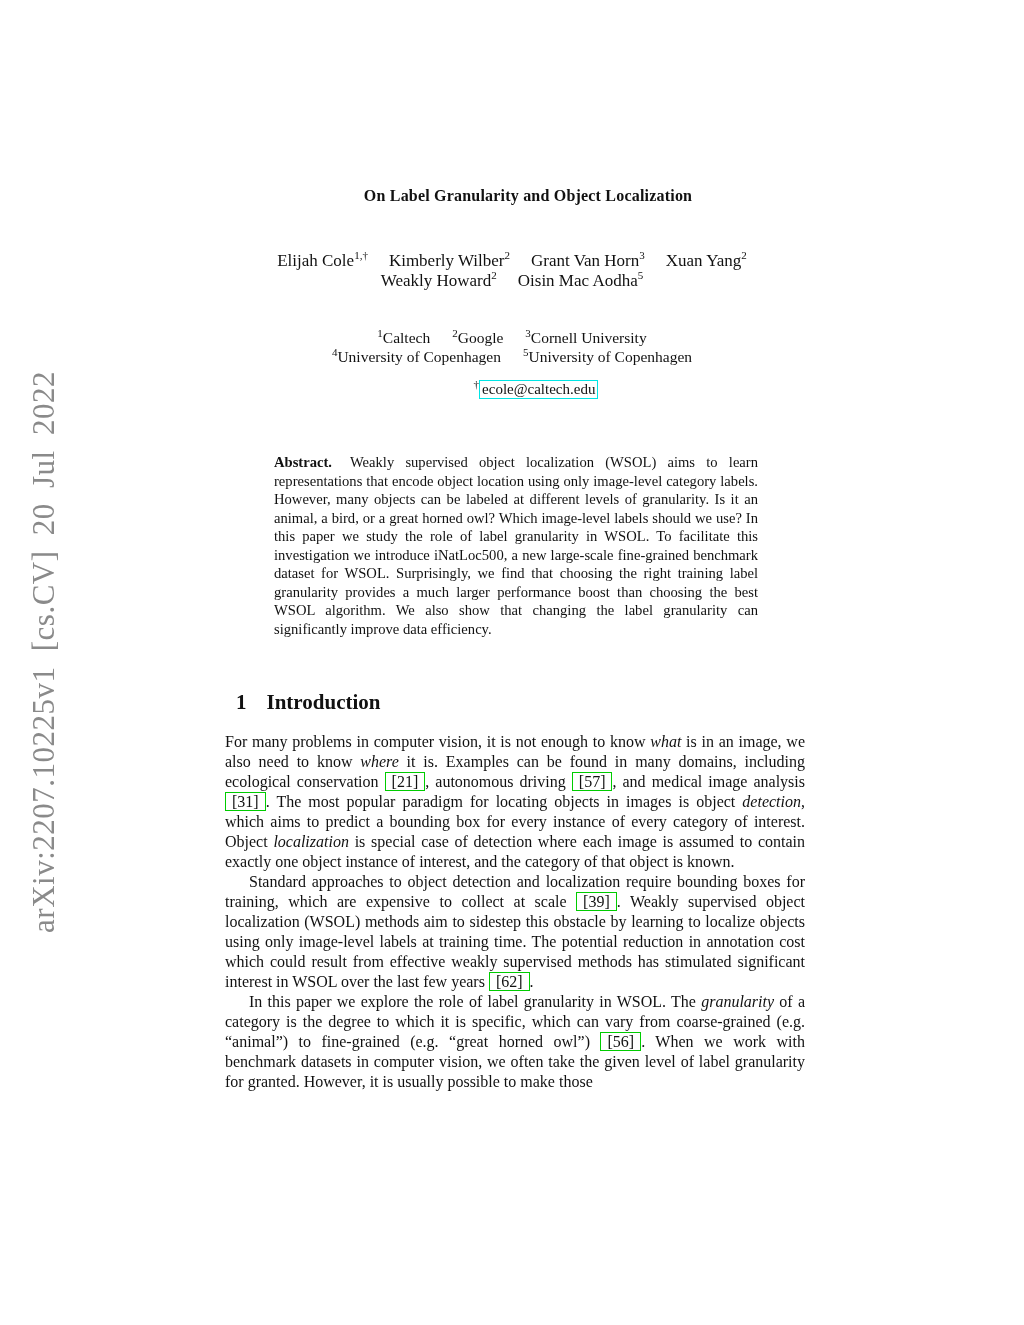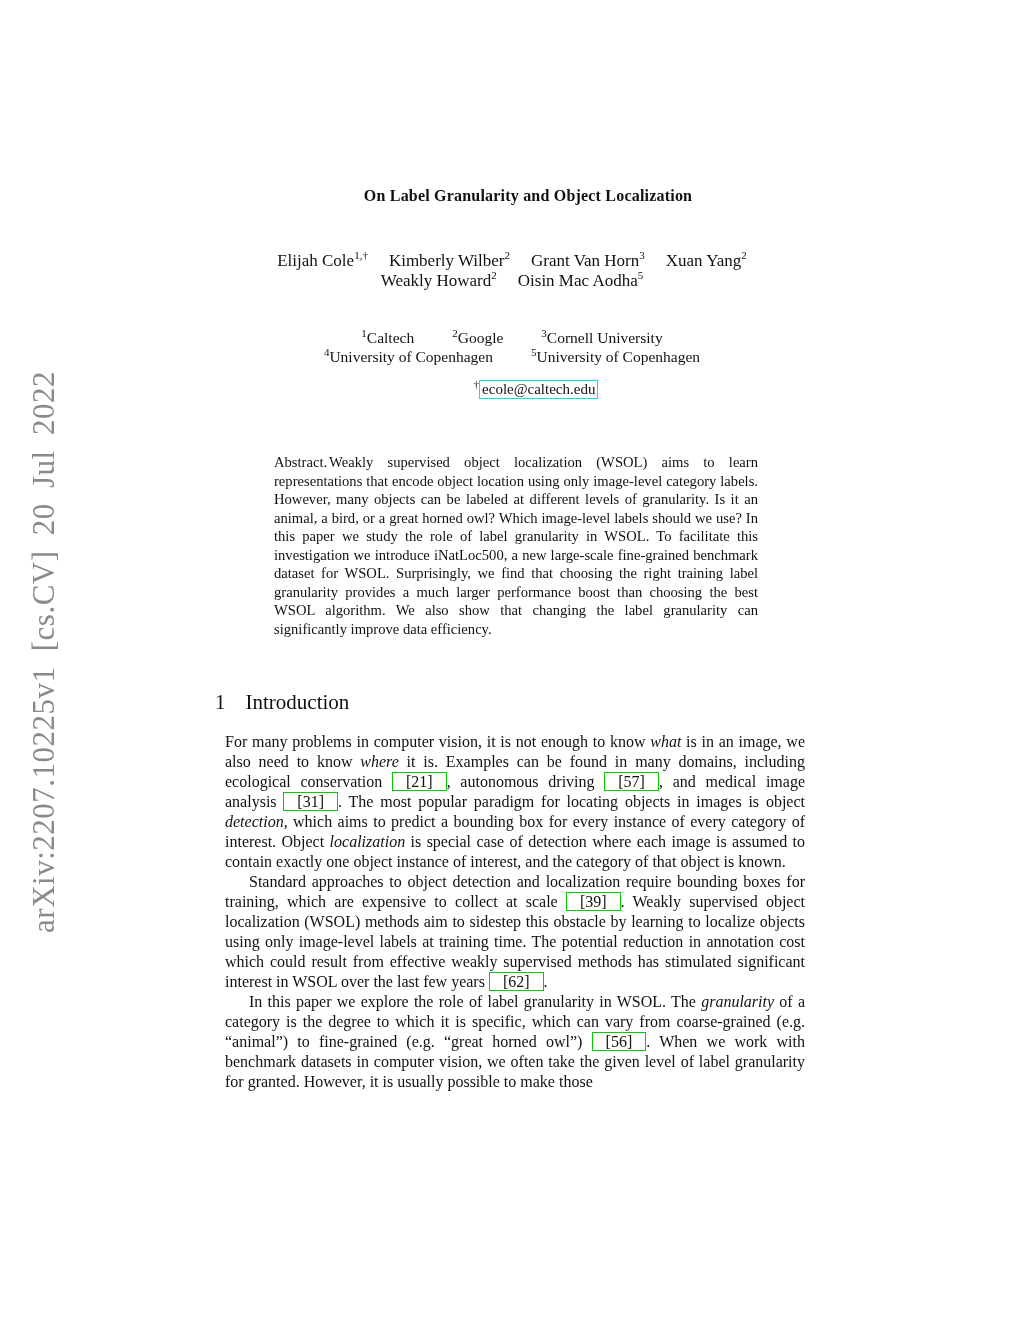--- a/index.html
+++ b/index.html
@@ -59,21 +59,21 @@
   .affils{
     position:absolute;
     top:328px;
     left:0;
     width:100%;
     font-size:15.5px;
   }
   .affil-line{
     display:flex;
     justify-content:center;
-    column-gap:38px;
+    column-gap:22px;
     line-height:19px;
   }
   .email-row{
     position:absolute;
     top:381px;
     left:0;
     width:100%;
     text-align:center;
     font-size:15px;
     padding-left:24px;
@@ -88,45 +88,45 @@
   .abstract{
     position:absolute;
     top:453px;
     left:274px;
     width:484px;
     font-size:14.6px;
     line-height:18.5px;
     text-align:justify;
   }
   .abs-label{
-    font-weight:normal;
-    margin-right:2px;
+    font-weight:bold;
+    margin-right:18px;
   }
   .section-heading{
     position:absolute;
     top:690px;
-    left:215px;
+    left:236px;
     font-size:21px;
-    font-weight:normal;
+    font-weight:bold;
   }
   .section-heading .sec-num{margin-right:20px;}
   .body-text{
     position:absolute;
     top:732px;
     left:225px;
     width:580px;
     font-size:16px;
     line-height:20px;
     text-align:justify;
   }
   .para{margin:0;}
   .para.indent{text-indent:24px;}
   .cite{
     border:1.2px solid var(--cite-color);
-    padding:0 13px;
+    padding:0 6px;
     cursor:pointer;
   }
   em{font-style:italic;}
 </style>
 </head>
 <body>
 
 <div class="page">
 
   <div class="watermark">arXiv:2207.10225v1 [cs.CV] 20 Jul 2022</div>

